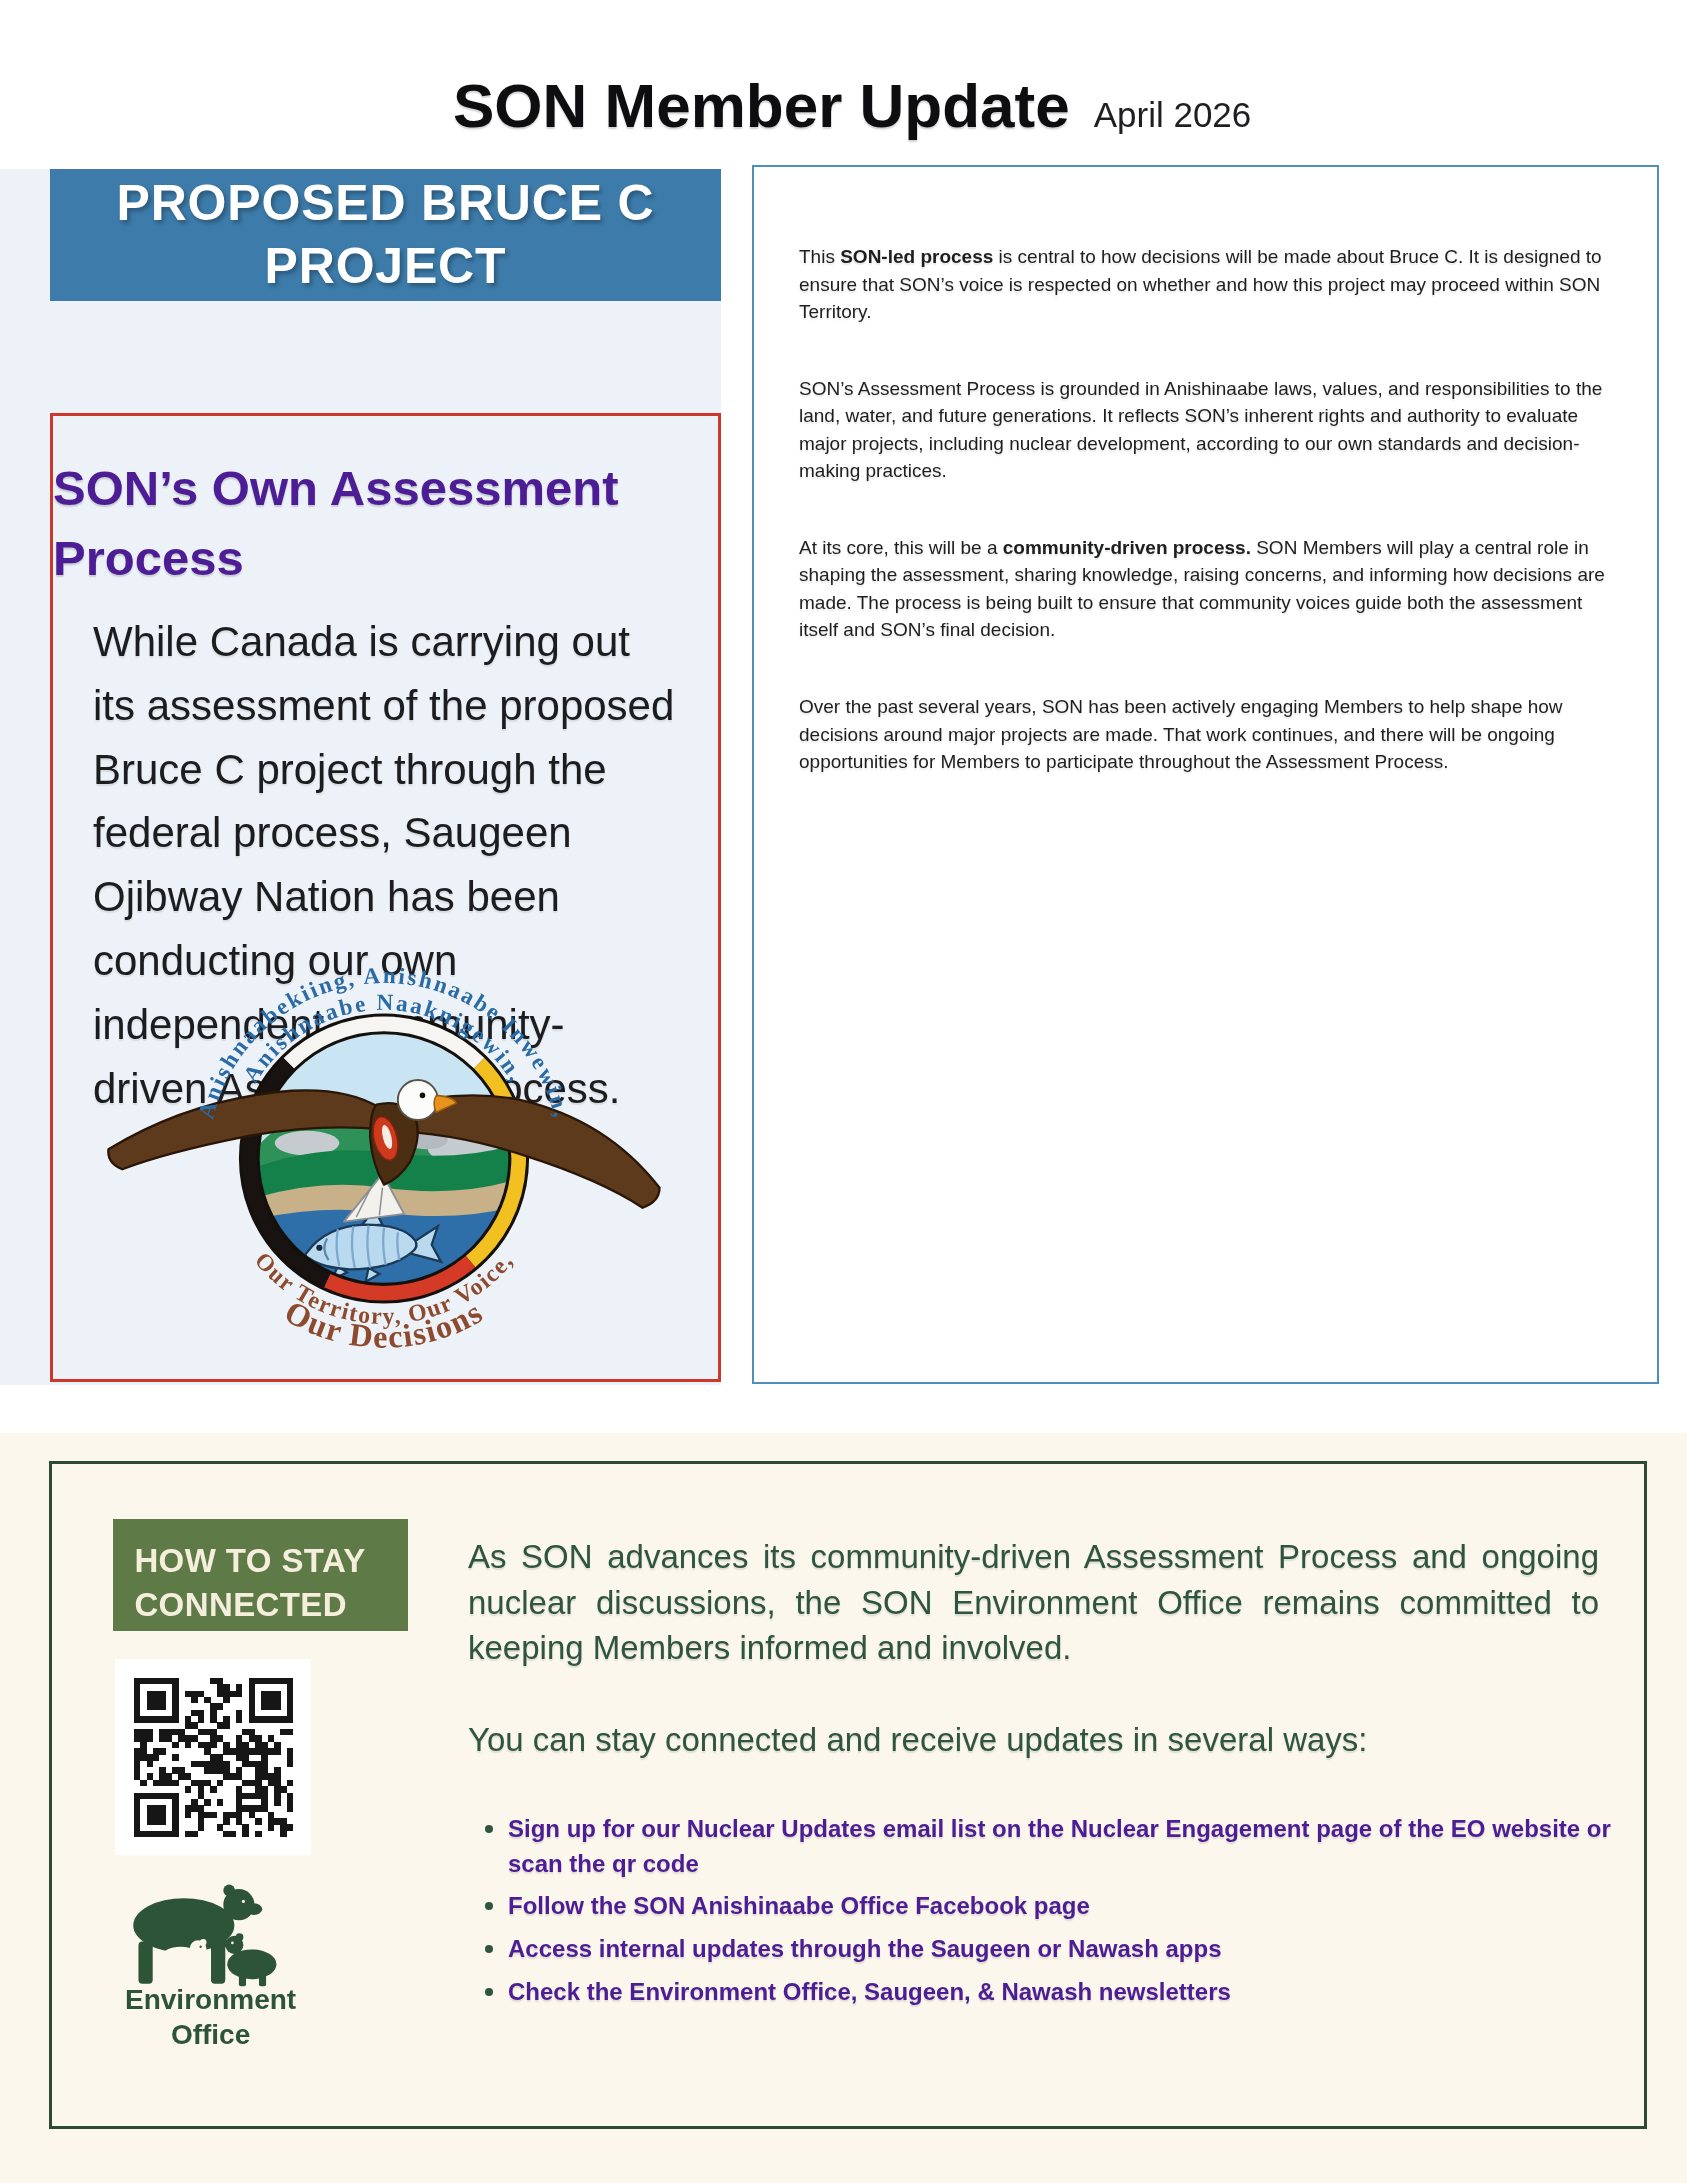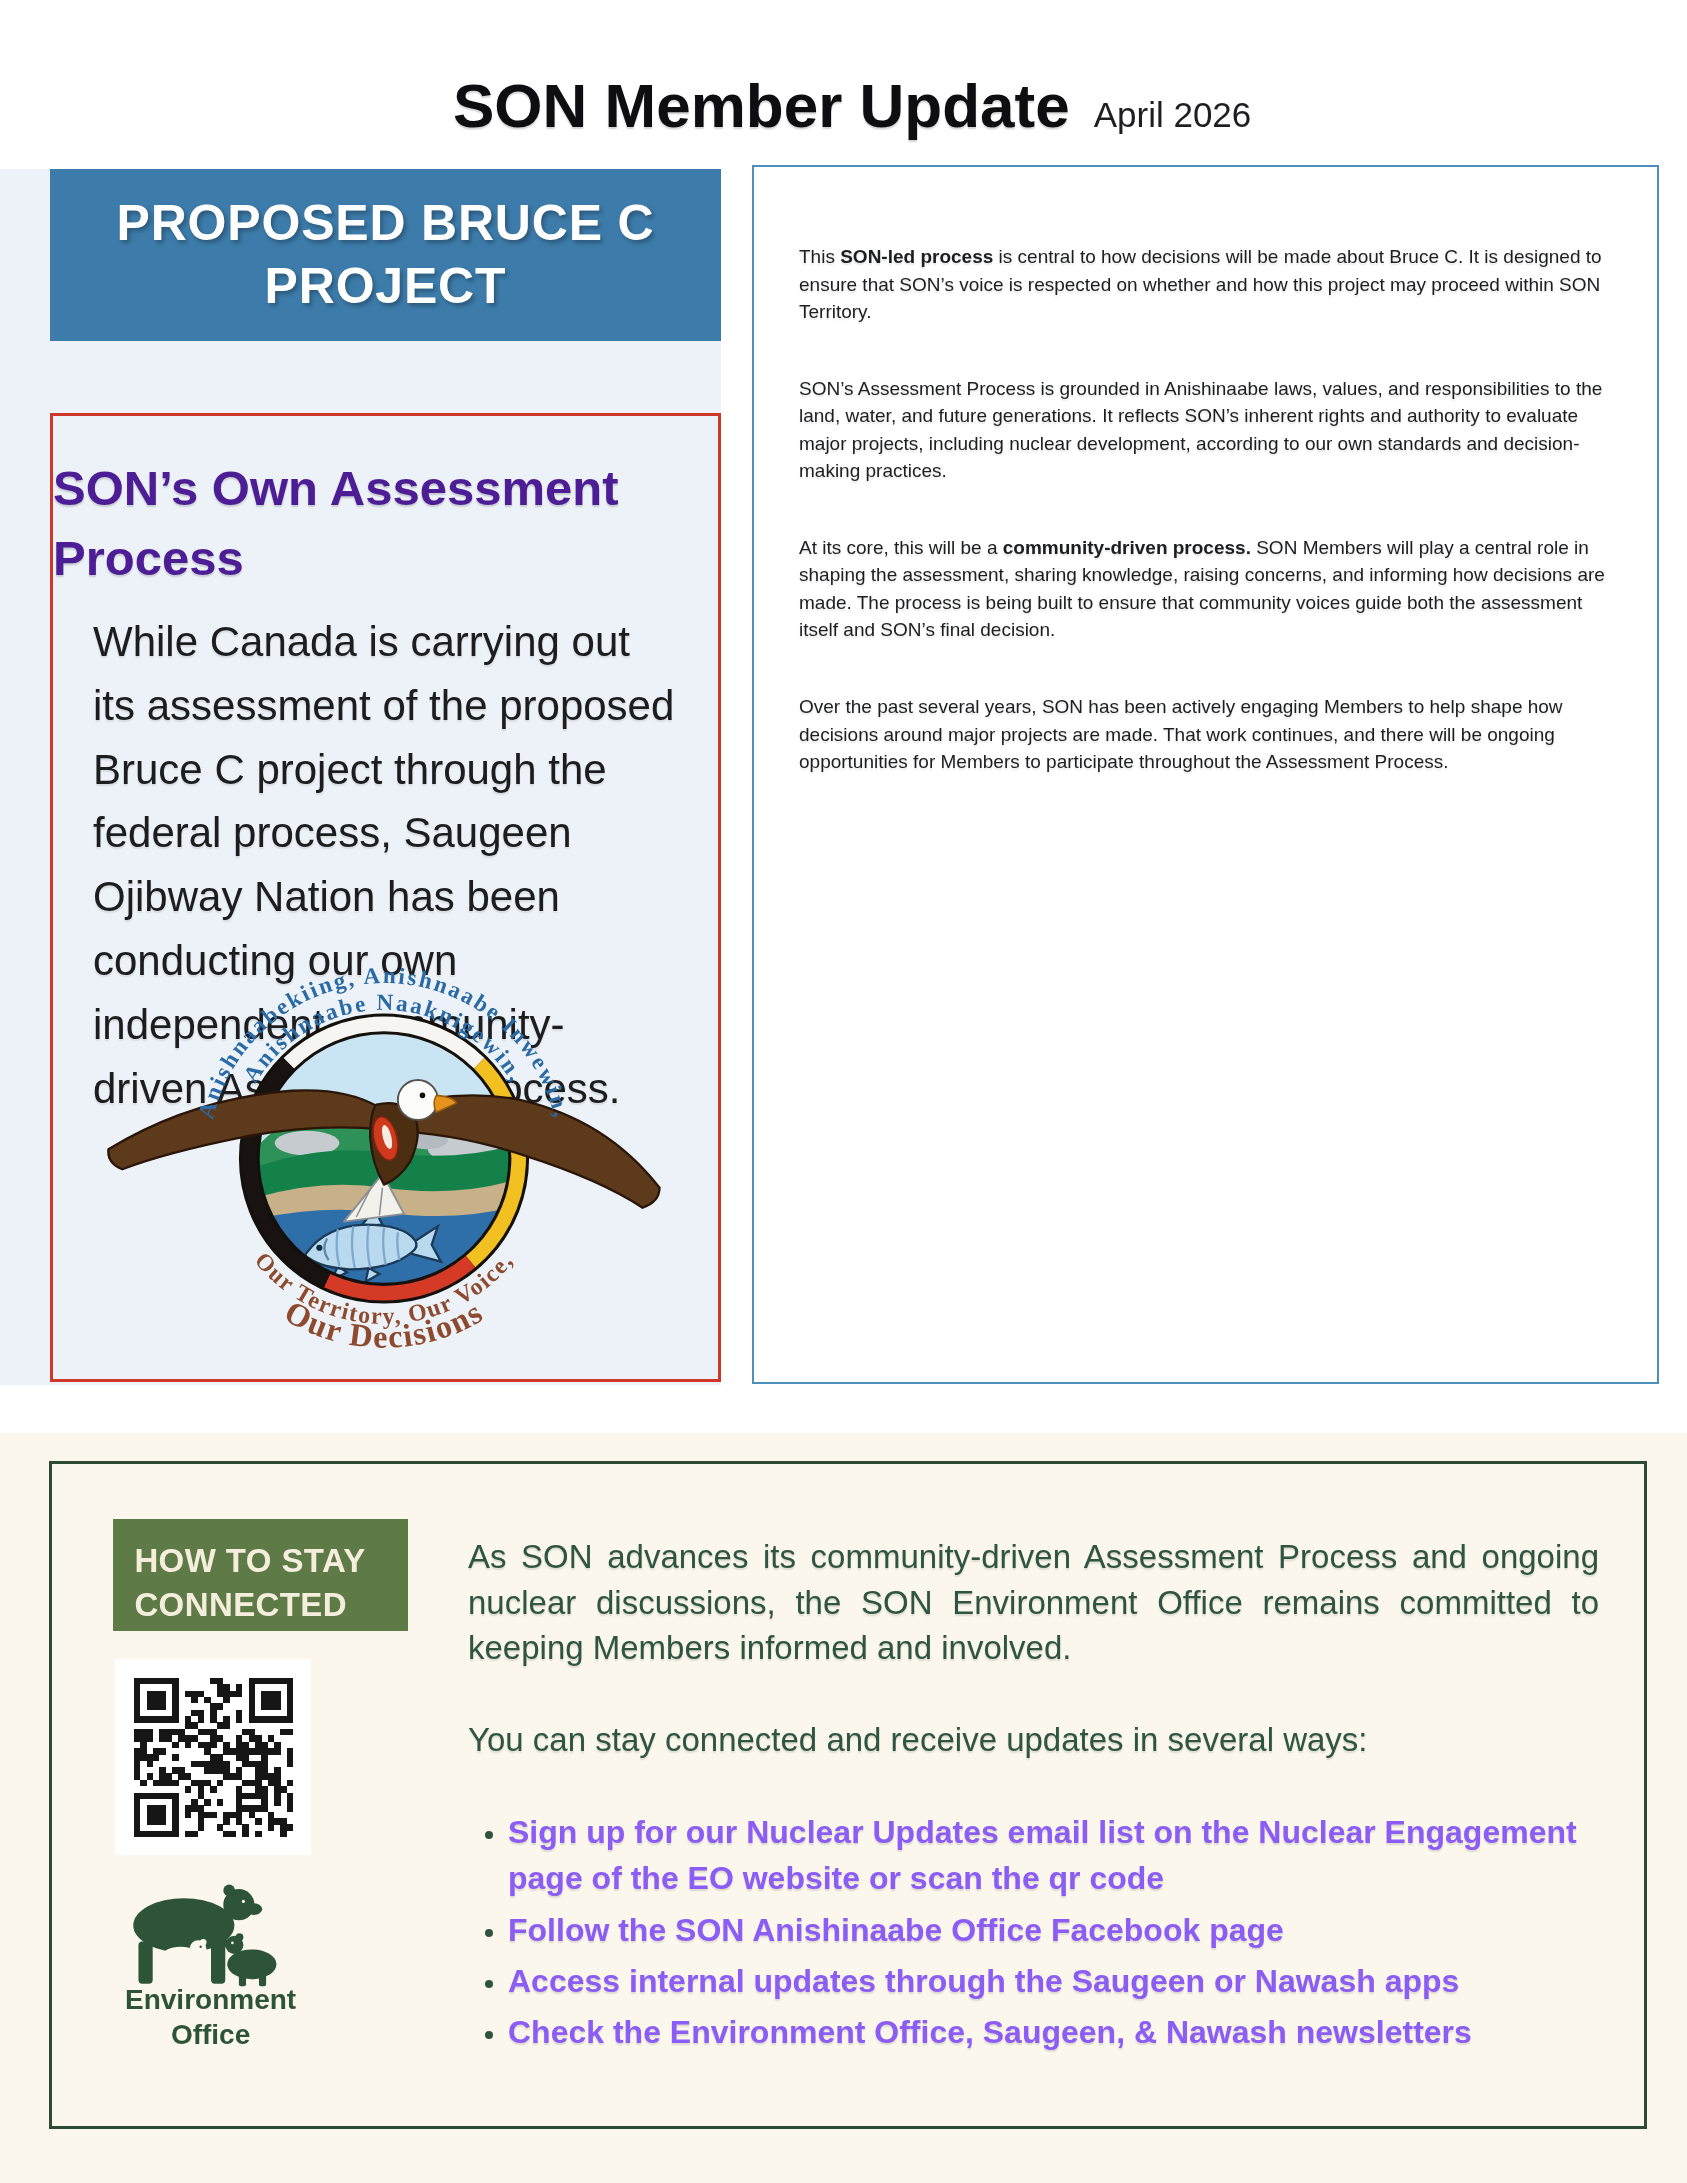--- a/index.html
+++ b/index.html
@@ -4,21 +4,21 @@
 <style>
   html,body{margin:0;padding:0;background:#ffffff;}
   #page{position:relative;width:1687px;height:2183px;background:#ffffff;overflow:hidden;
         font-family:"Liberation Sans","DejaVu Sans",sans-serif;}
   
   .hdr{position:absolute;left:453px;top:70px;display:flex;align-items:baseline;}
   .hdr .title{font-size:62px;font-weight:800;color:#0e0e10;letter-spacing:0;text-shadow:0 1.6px 1.6px rgba(0,0,0,.18);}
   .hdr .date{font-size:35px;font-weight:400;color:#1f1f22;margin-left:24px;}
   
   .panel{position:absolute;left:0;top:169px;width:721px;height:1216px;background:#edf2f8;}
-  .banner{position:absolute;left:50px;top:169px;width:671px;height:172px;background:#3d7caa;
+  .banner{position:absolute;left:50px;top:169px;width:671px;height:132px;background:#3d7caa;
           display:flex;align-items:center;justify-content:center;text-align:center;}
   .banner .txt{font-size:50px;font-weight:800;color:#ffffff;line-height:1.27;letter-spacing:0.8px;
                text-shadow:2.4px 3.2px 4px rgba(15,30,45,.38);}
   .redcard{position:absolute;left:50px;top:413px;width:671px;height:969px;border:3.2px solid #cd382b;
            background:#edf2f8;box-sizing:border-box;}
   .redcard .ctitle{position:absolute;left:0;top:38px;width:100%;text-align:left;
                    font-size:49px;font-weight:800;color:#4c1d95;line-height:1.42;
                    text-shadow:0 1.6px 1.6px rgba(0,0,0,.16);}
   .redcard .cbody{position:absolute;left:40px;top:194px;width:584px;
                   font-size:42px;font-weight:400;color:#1c1d1f;line-height:1.52;
@@ -34,21 +34,21 @@
   .fbox{position:absolute;left:49px;top:1461px;width:1598px;height:668px;
         border:3.2px solid #2c4b32;box-sizing:border-box;}
   .chip{position:absolute;left:113px;top:1519px;width:295px;height:112px;background:#5d7a47;
         box-sizing:border-box;padding:20px 0 0 21.4px;}
   .chip .ctxt{font-size:33px;font-weight:800;color:#f6eedd;line-height:1.32;letter-spacing:0.4px;}
   .fintro{position:absolute;left:468px;top:1534px;width:1131px;font-size:33px;line-height:1.38;
           color:#2e5540;text-align:justify;text-shadow:0 1.6px 1.6px rgba(0,0,0,.12);}
   .fways{position:absolute;left:468px;top:1717px;width:1131px;font-size:33px;line-height:1.38;
          color:#2e5540;text-shadow:0 1.6px 1.6px rgba(0,0,0,.12);}
   .fbullets{position:absolute;left:473px;top:1809px;width:1135px;margin:0;padding:0 0 0 35px;}
-  .fbullets li{font-size:32px;font-weight:700;color:#8b5cf6;line-height:1.45;margin-bottom:4.8px;
+  .fbullets li{font-size:24px;font-weight:700;color:#4c1d95;line-height:1.45;margin-bottom:4.8px;
                text-shadow:0 1.6px 1.6px rgba(0,0,0,.12);}
   .fbullets li::marker{color:#2e5540;font-size:27px;}
   .qrcard{position:absolute;left:115px;top:1659px;width:196px;height:196px;background:#ffffff;
           display:flex;align-items:center;justify-content:center;}
   .qrcard svg{width:185px;height:185px;}
   .eobears{position:absolute;left:119px;top:1880px;width:162px;height:107px;}
   .eoname{position:absolute;left:125px;top:1983px;font-size:28px;font-weight:800;color:#2d5438;line-height:1.24;text-align:center;}
 </style>
 </head>
 <body>

